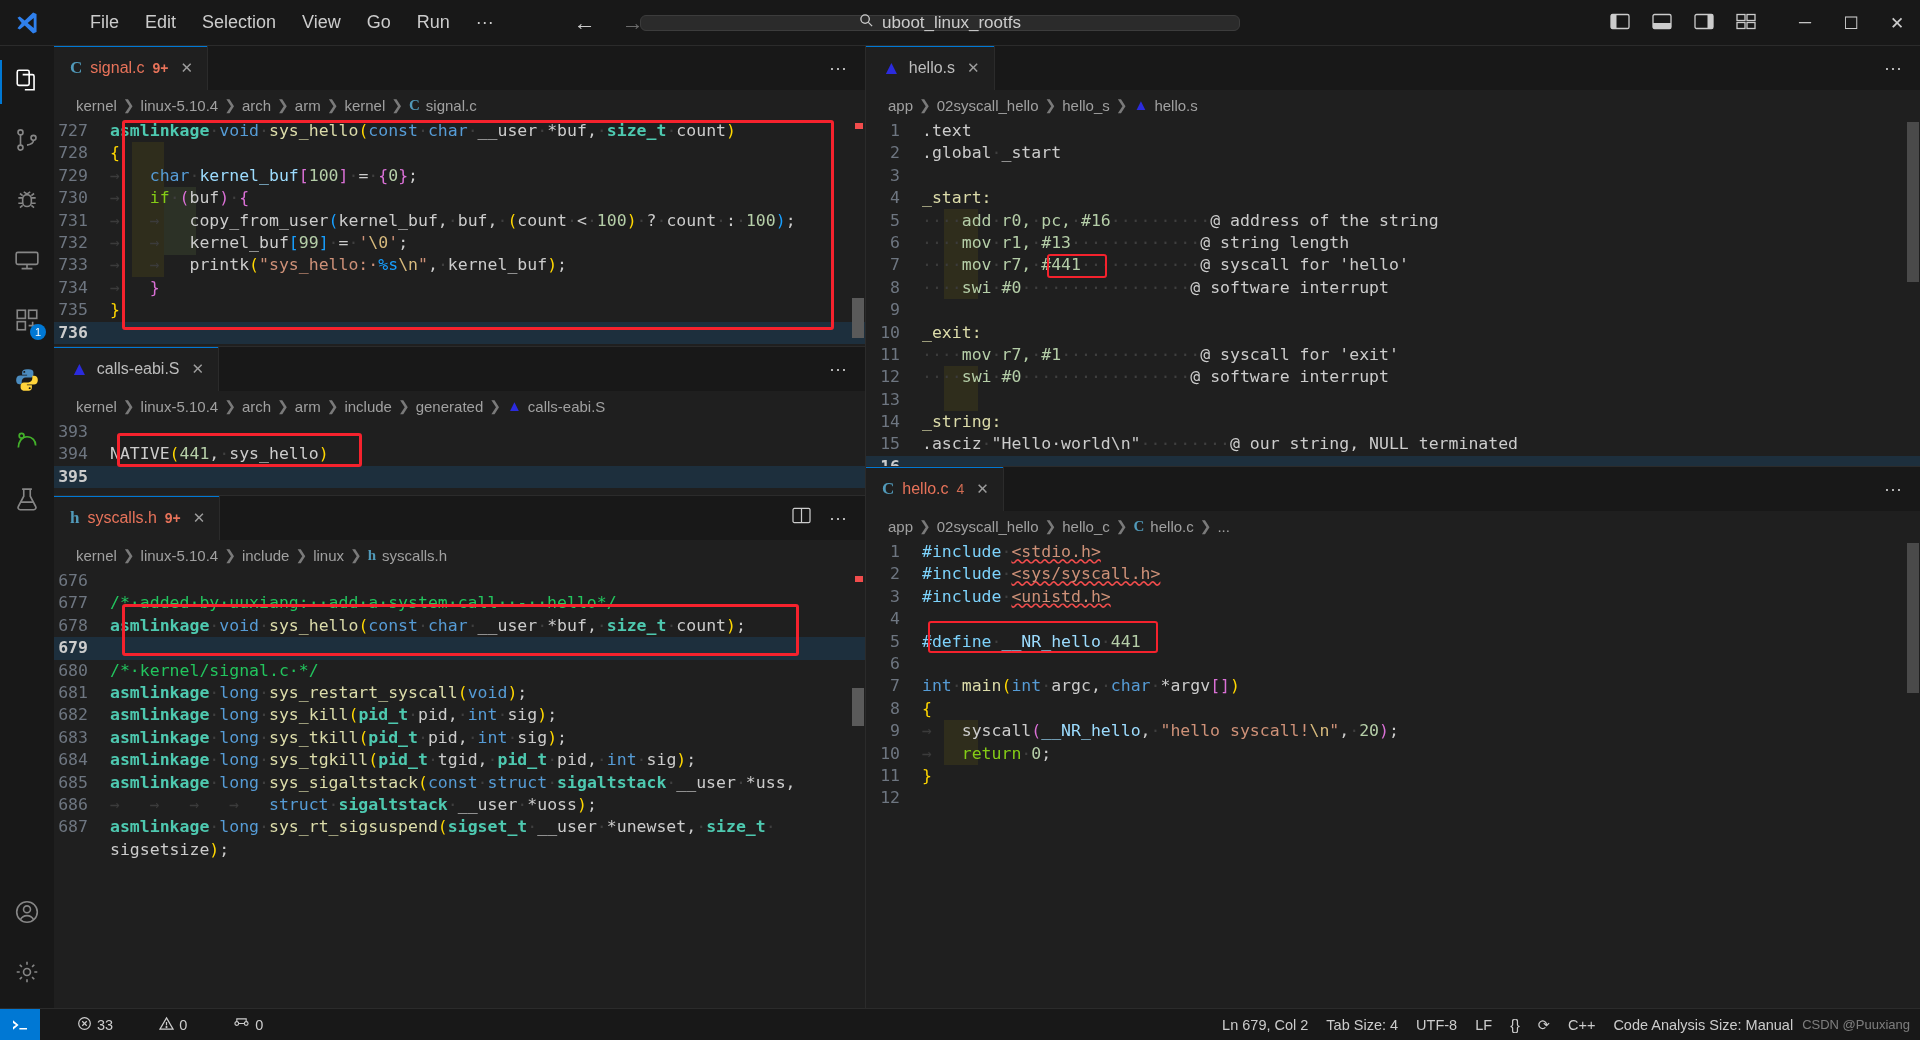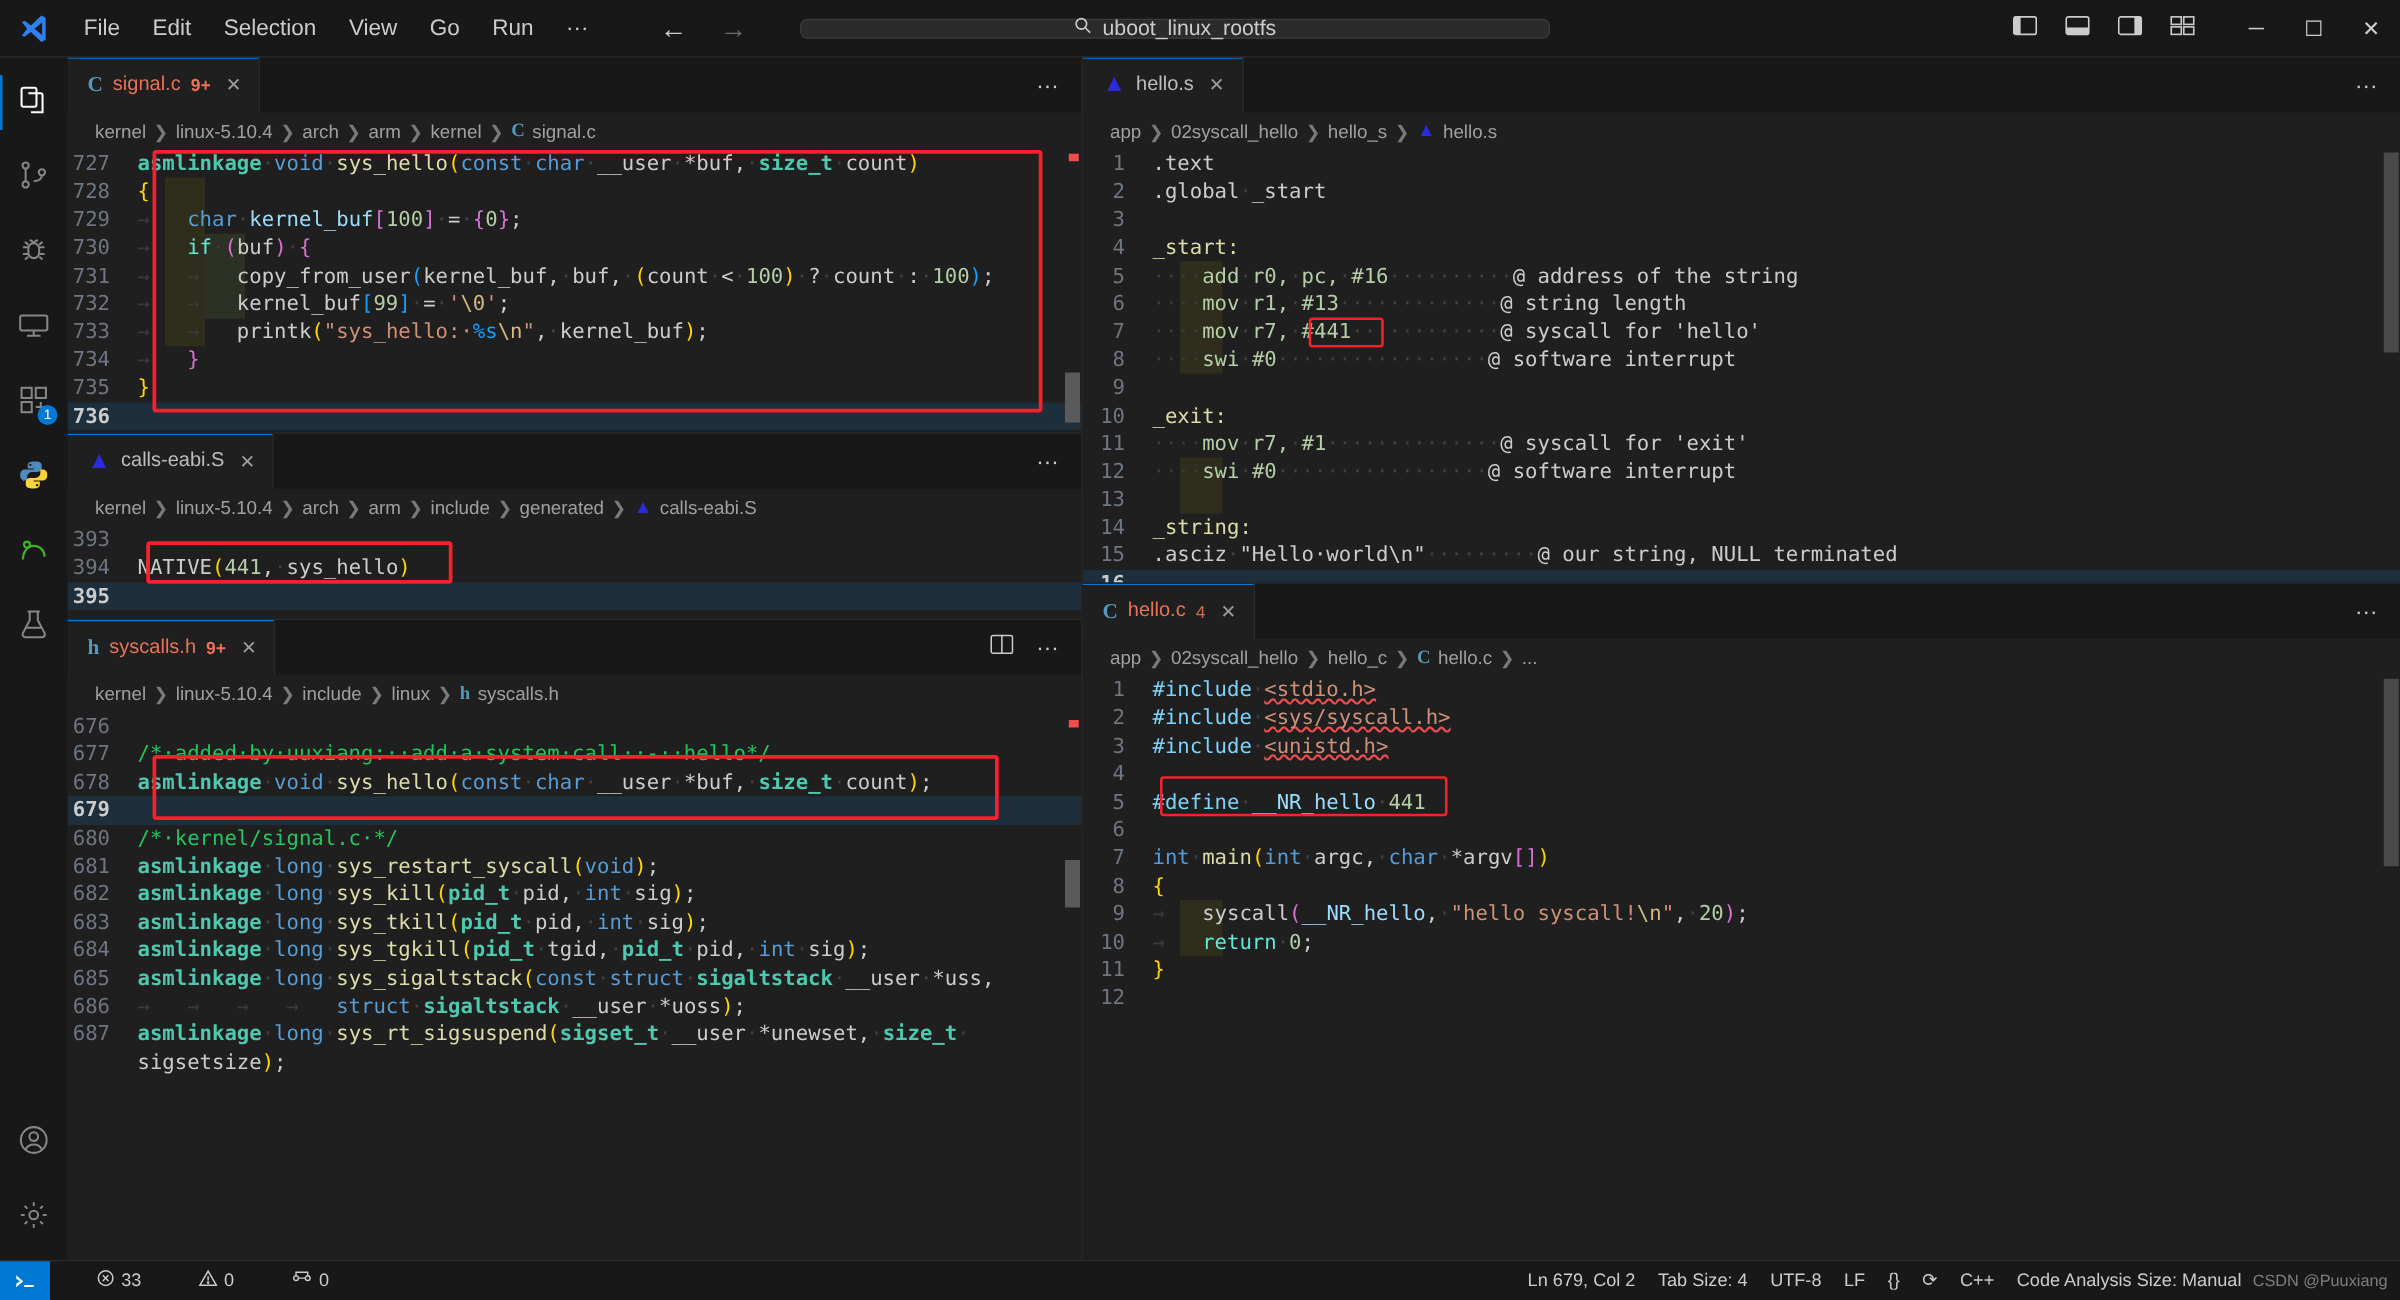--- a/index.html
+++ b/index.html
@@ -1,20 +1,20 @@
 <!DOCTYPE html>
 <html><head>
 <meta charset="utf-8">
 <style>
   html,body{margin:0;padding:0;background:#1f1f1f;}
   body{width:1920px;height:1040px;overflow:hidden;font-family:"Liberation Sans",sans-serif;color:#cccccc;}
   *{box-sizing:border-box;}
 
   
-  .titlebar{height:46px;background:#181818;display:flex;align-items:center;position:relative;border-bottom:1px solid #2b2b2b;}
+  .titlebar{height:46px;background:#181818;display:flex;align-items:center;position:relative;border-bottom:1px solid #2b2b2b;gap:23px;}
   .vscode-logo{width:54px;display:flex;align-items:center;justify-content:center;}
   .menu{display:flex;align-items:center;gap:0px;}
   .menu-item{padding:4px 13px;font-size:18px;color:#cccccc;cursor:default;border-radius:4px;}
   .navbtns{display:flex;align-items:center;gap:26px;margin-left:44px;font-size:22px;}
   .navarrow{color:#cccccc;}
   .navarrow.dim{color:#6b6b6b;}
   .searchbar{position:absolute;left:640px;width:600px;height:16px;background:#2b2b2b;border:1px solid #3c3c3c;border-radius:6px;display:flex;align-items:center;justify-content:center;gap:8px;font-size:17px;color:#cccccc;}
   .win-right{position:absolute;right:0;top:0;height:46px;display:flex;align-items:center;}
   .layout-icons{display:flex;gap:22px;align-items:center;margin-right:26px;}
   .wbtn{width:46px;height:46px;display:flex;align-items:center;justify-content:center;font-size:17px;color:#cccccc;}
@@ -59,21 +59,21 @@
   .codearea{flex:1;overflow:hidden;position:relative;background:#1f1f1f;}
   pre.code{margin:0;font-family:"DejaVu Sans Mono","Liberation Mono",monospace;font-size:16.5px;line-height:22.4px;white-space:pre;}
   .ln{display:inline-block;width:56px;text-align:right;color:#6e7681;padding-right:22px;user-select:none;}
   .ln.cur{color:#cccccc;font-weight:bold;}
   .crow{display:block;height:22.4px;position:relative;}
   .crow.active{background:#1d2f3d;}
   .crow.active .codetext{display:inline-block;}
 
   
   .t-kw{color:#569cd6;}
-  .t-kw2{color:#5eead4;}
+  .t-kw2{color:#84cc16;}
   .t-type{color:#4ec9b0;font-weight:bold;}
   .t-fn{color:#dcdcaa;}
   .t-var{color:#9cdcfe;}
   .t-num{color:#b5cea8;}
   .t-str{color:#ce9178;}
   .t-cmt{color:#22c55e;}
   .t-pre{color:#7dd3fc;}
   .t-plain{color:#cccccc;}
   .t-y{color:#ffd700;}
   .t-p{color:#da70d6;}

